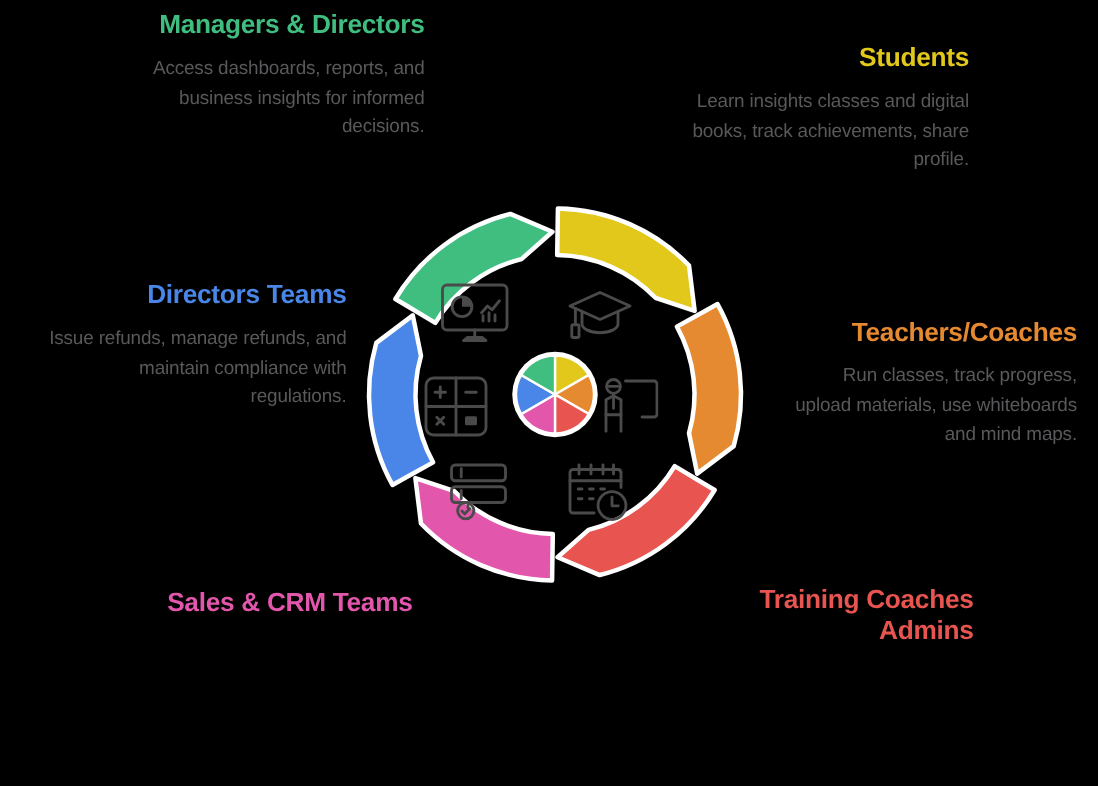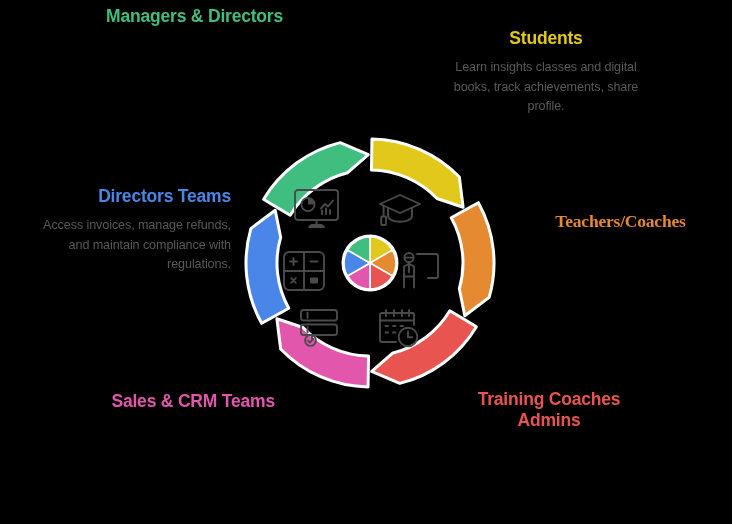--- a/index.html
+++ b/index.html
@@ -27,26 +27,26 @@
     letter-spacing: -0.2px;
   }
   .label-desc {
     font-size: 12.6px;
     line-height: 1.55;
     color: #58595b;
     margin: 0;
     letter-spacing: -0.1px;
   }
   .align-right  { text-align: right; }
-  .align-left   { text-align: center; }
+  .align-left   { text-align: right; }
 
   
   #blk-managers   { left: 83px;  top: 6px; }
   #blk-students   { left: 446px; top: 28px; }
-  #blk-teachers   { left: 523px; top: 211px; width: 195px; font-family: Liberation Serif, serif; }
+  #blk-teachers   { left: 523px; top: 211px; width: 195px; }
   #blk-admins     { left: 449px; top: 389px; width: 200px; }
   #blk-sales      { left: 75px;  top: 391px; }
   #blk-accounting { left: 31px;  top: 186px; }
 
   #wheel {
     position: absolute;
     left: 229px;
     top: 122px;
     width: 282px;
     height: 282px;
@@ -64,42 +64,44 @@
   #icon-server     { left: 298px; top: 307px; }
   #icon-calendar   { left: 377px; top: 307px; }
 </style>
 </head>
 <body>
 
 <div id="root">
 
   <div class="label-block align-right" id="blk-managers">
     <p class="label-title" style="color:#3FBE7F">Managers &amp; Directors</p>
+    <p class="label-desc">Access dashboards, reports, and business insights for informed decisions.</p>
   </div>
 
   <div class="label-block align-left" id="blk-students">
     <p class="label-title" style="color:#E3C81C">Students</p>
     <p class="label-desc">Learn insights classes and digital books, track achievements, share profile.</p>
   </div>
 
   <div class="label-block align-left" id="blk-teachers">
     <p class="label-title" style="color:#E68A31">Teachers/Coaches</p>
+    <p class="label-desc">Run classes, track progress, upload materials, use whiteboards and mind maps.</p>
   </div>
 
   <div class="label-block align-left" id="blk-admins">
     <p class="label-title" style="color:#E85550">Training Coaches Admins</p>
   </div>
 
   <div class="label-block align-right" id="blk-sales">
     <p class="label-title" style="color:#E256AC">Sales &amp; CRM Teams</p>
   </div>
 
   <div class="label-block align-right" id="blk-accounting">
     <p class="label-title" style="color:#4986E7">Directors Teams</p>
-    <p class="label-desc">Access invoices, manage refunds, and maintain compliance with regulations.</p>
+    <p class="label-desc">Issue refunds, manage refunds, and maintain compliance with regulations.</p>
   </div>
 
   <div id="wheel">
     <svg width="282" height="282" viewBox="0 0 282 282">
       <g id="ring-group">
           <path d="M 142.95 17.02 A 124 124 0 0 1 230.35 55.02 L 234.1 85.28 L 208.01 76.51 A 93 93 0 0 0 142.46 48.01 L 142.8 26.51 Z" fill="#E3C81C" stroke="#ffffff" stroke-width="3" stroke-linejoin="round"></path>
           <path d="M 249.35 80.69 A 124 124 0 0 1 260.14 175.39 L 235.8 193.77 L 230.35 166.79 A 93 93 0 0 0 222.26 95.77 L 241.05 85.31 Z" fill="#E68A31" stroke="#ffffff" stroke-width="3" stroke-linejoin="round"></path>
           <path d="M 247.4 204.68 A 124 124 0 0 1 170.79 261.37 L 142.7 249.49 L 163.34 231.28 A 93 93 0 0 0 220.8 188.76 L 239.25 199.8 Z" fill="#E85550" stroke="#ffffff" stroke-width="3" stroke-linejoin="round"></path>
           <path d="M 139.05 264.98 A 124 124 0 0 1 51.65 226.98 L 47.9 196.72 L 73.99 205.49 A 93 93 0 0 0 139.54 233.99 L 139.2 255.49 Z" fill="#E256AC" stroke="#ffffff" stroke-width="3" stroke-linejoin="round"></path>
           <path d="M 32.65 201.31 A 124 124 0 0 1 21.86 106.61 L 46.2 88.23 L 51.65 115.21 A 93 93 0 0 0 59.74 186.23 L 40.95 196.69 Z" fill="#4986E7" stroke="#ffffff" stroke-width="3" stroke-linejoin="round"></path>

